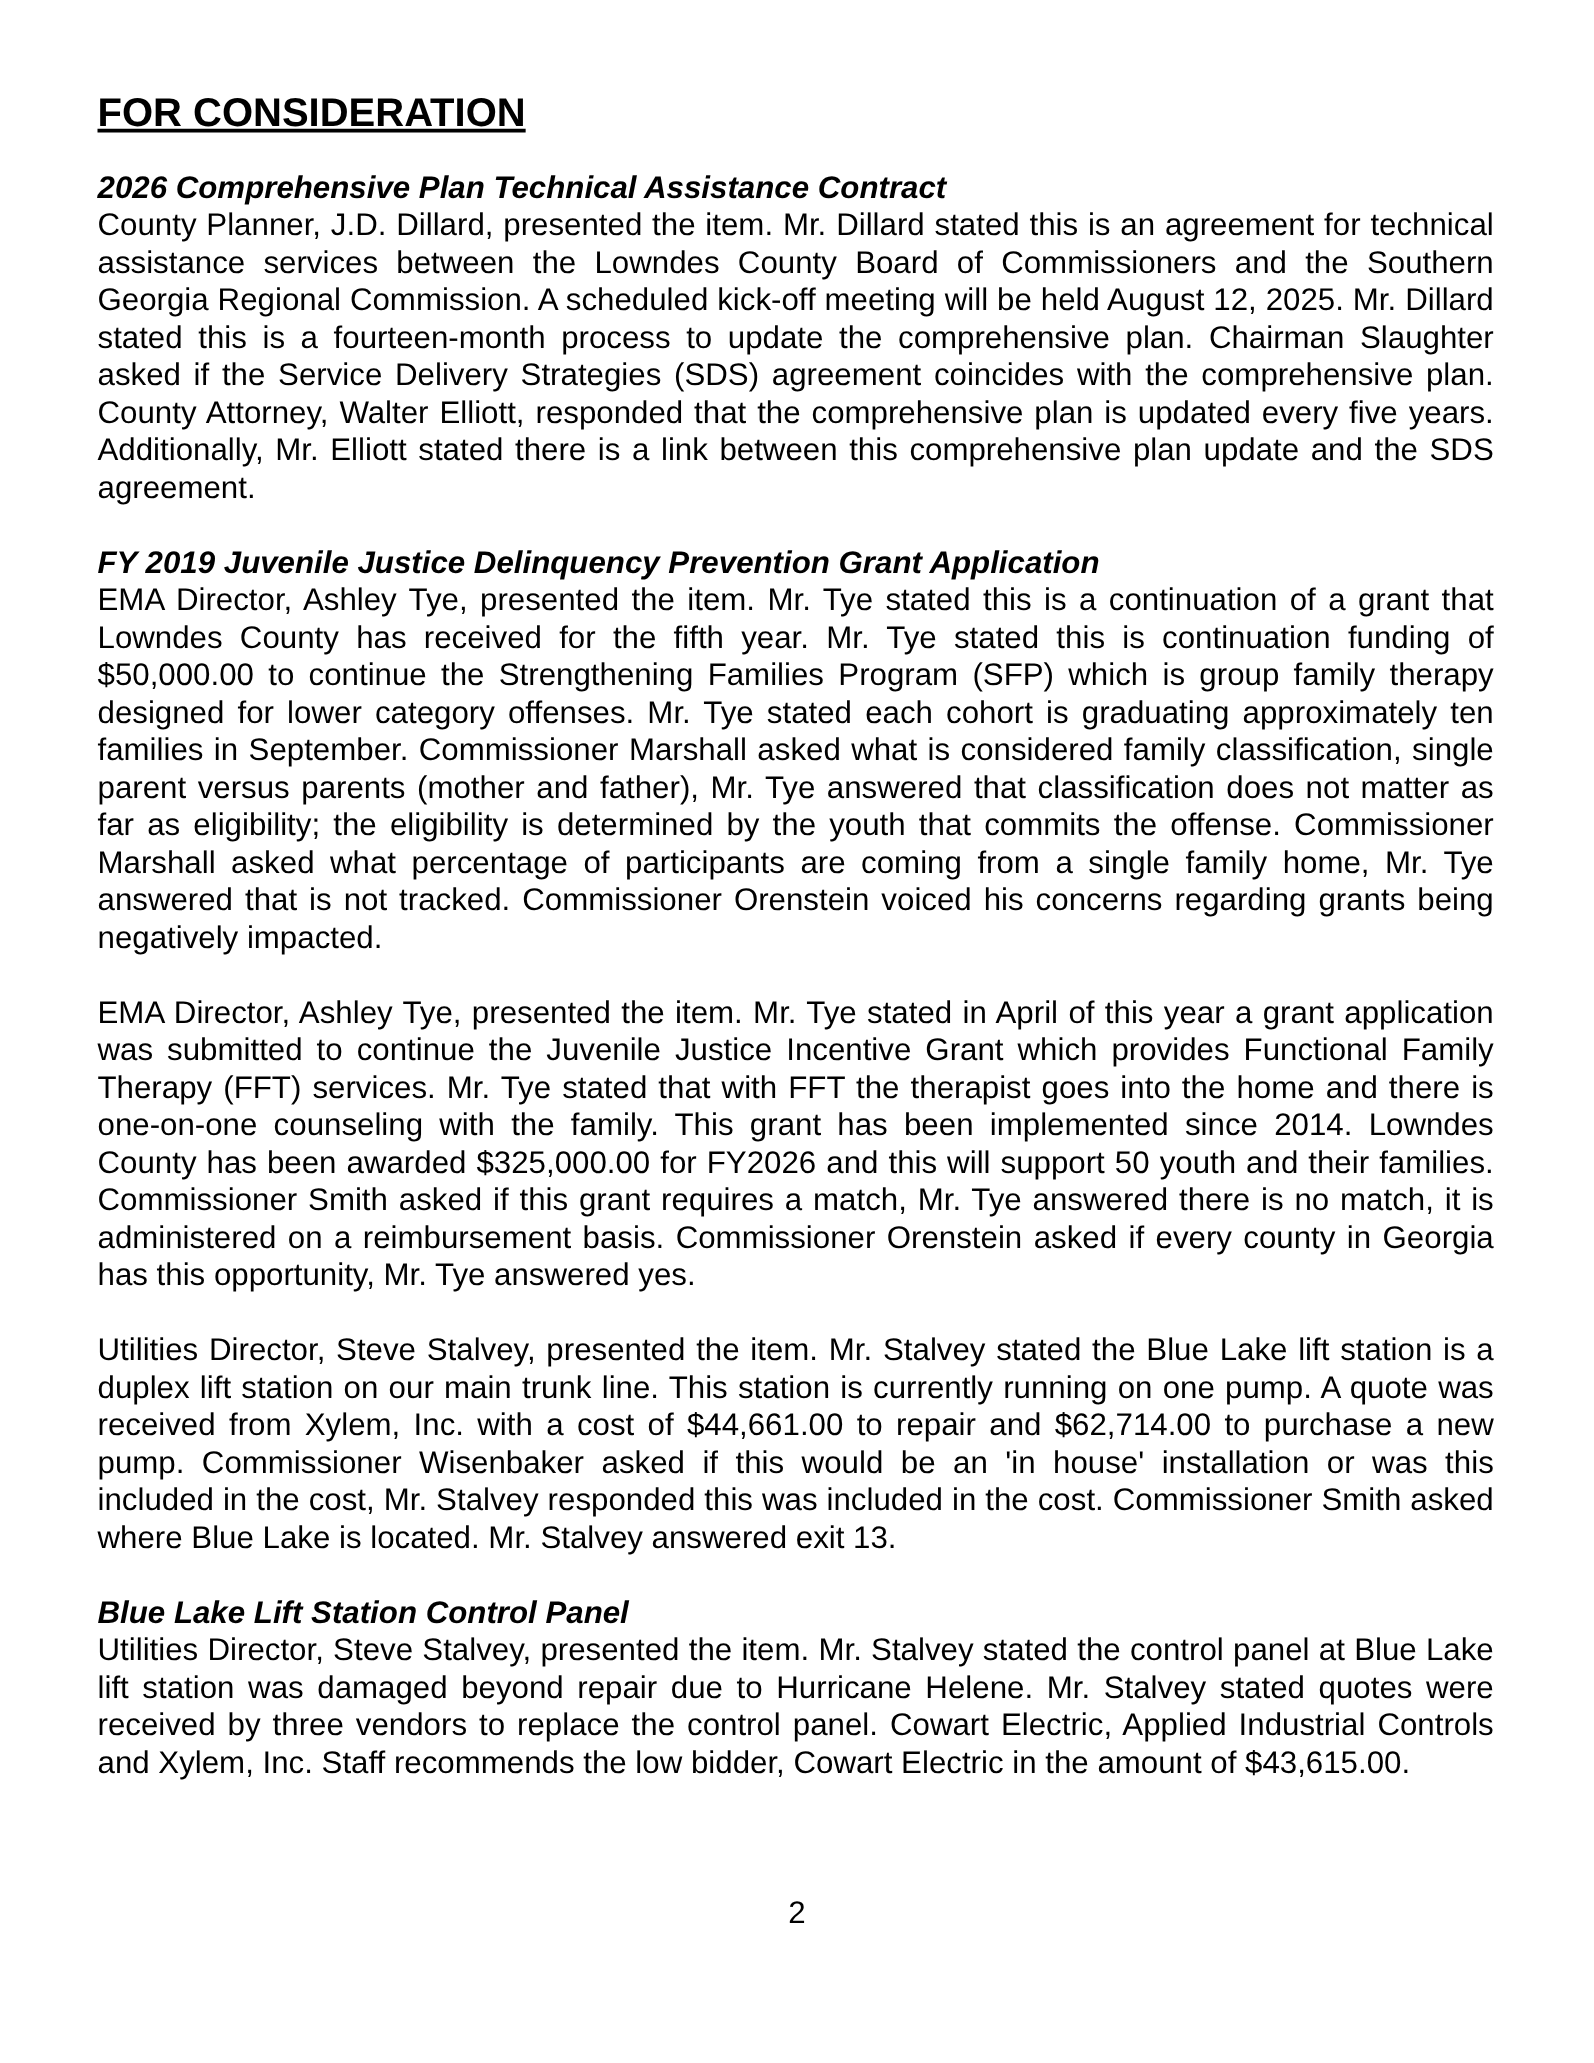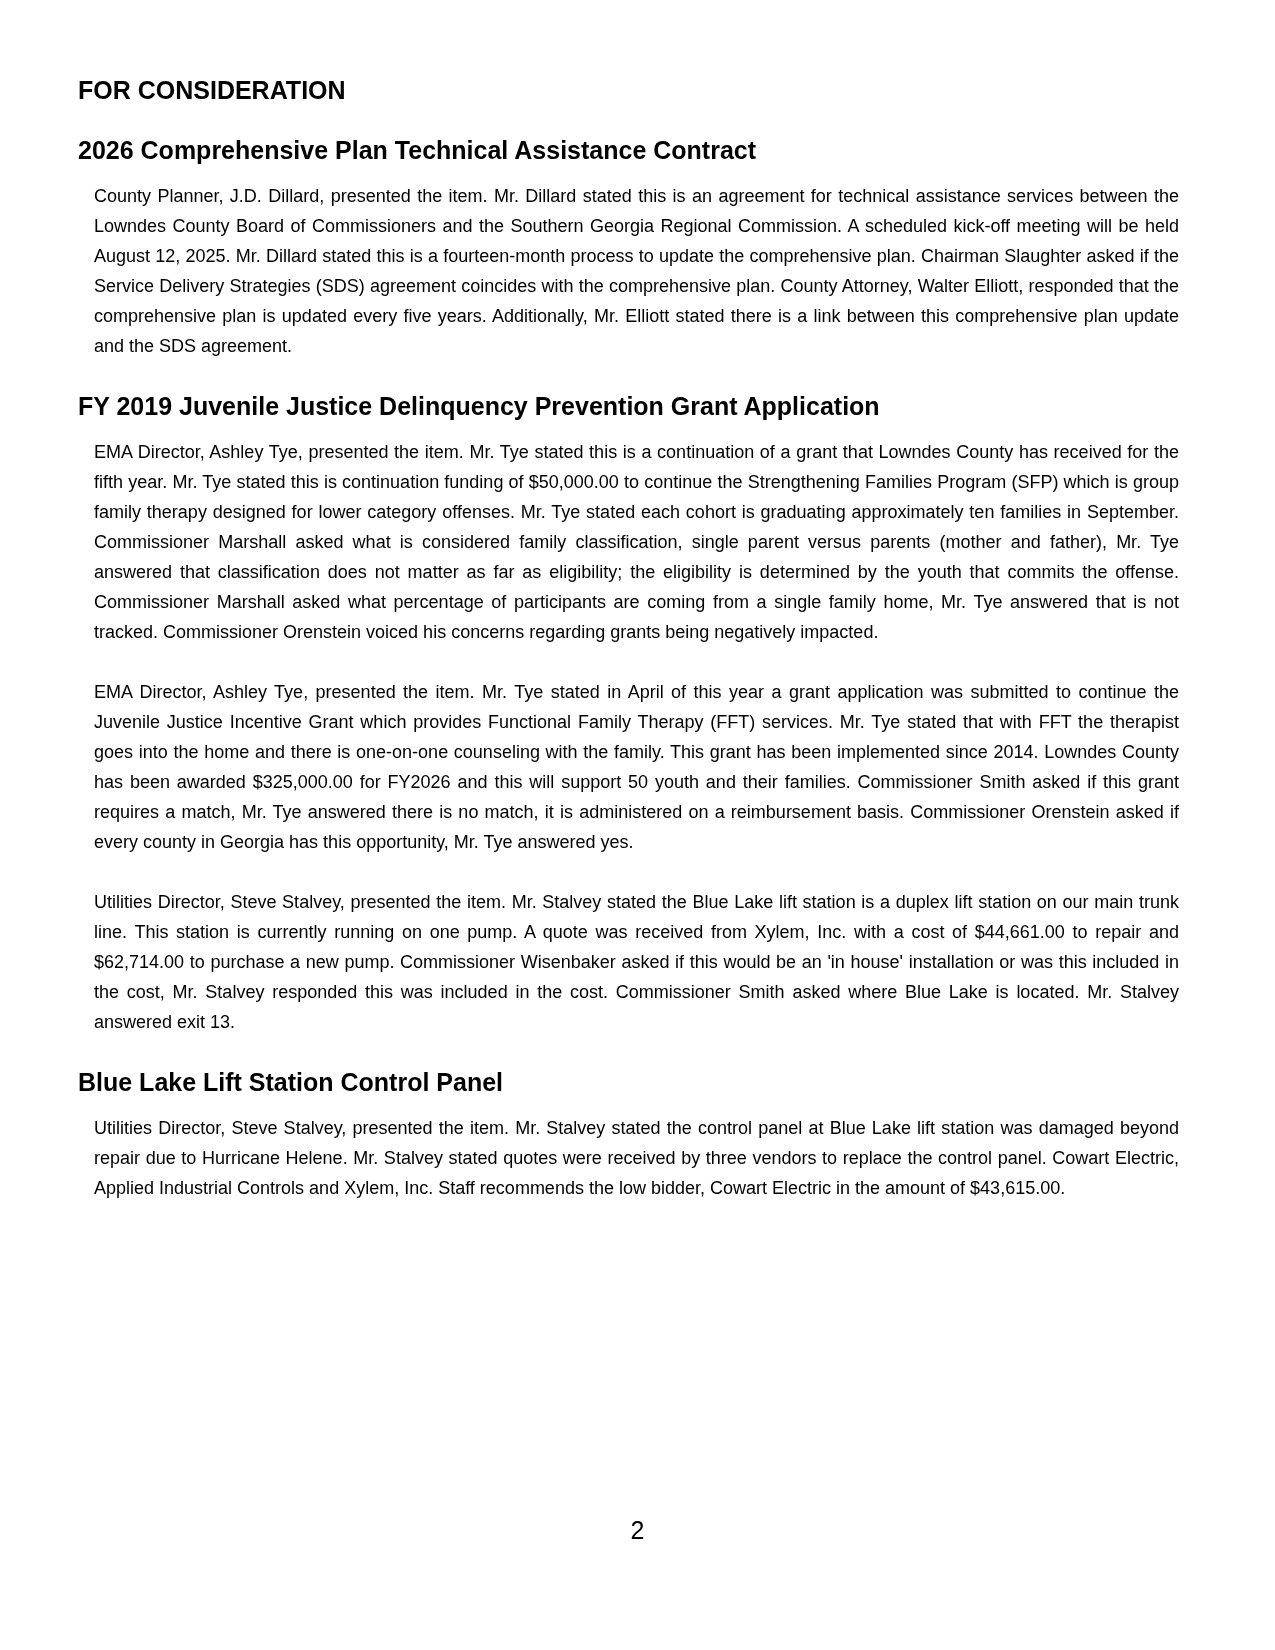--- a/index.html
+++ b/index.html
@@ -10,36 +10,38 @@
     color: #000000;
     font-family: "Liberation Sans", sans-serif;
     position: relative;
     overflow: hidden;
   }
   .page {
     padding: 75px 80px 0 78px;
     box-sizing: border-box;
   }
   .doc-title {
-    font-size: 25px;
+    font-size: 32px;
     line-height: 30px;
     font-weight: bold;
     margin: 0;
+    text-decoration: underline;
   }
   .section { margin-top: 30px; }
   .section-heading {
     font-size: 25px;
     line-height: 30px;
     font-weight: bold;
     margin: 0;
+    font-style: italic;
   }
   .section-body {
-    font-size: 18px;
+    font-size: 25px;
     line-height: 30px;
-    margin: 16px;
+    margin: 0;
     text-align: justify;
     text-justify: inter-word;
   }
   .page-footer {
     position: absolute;
     bottom: 105px;
     left: 0;
     width: 100%;
     text-align: center;
     font-size: 25px;

